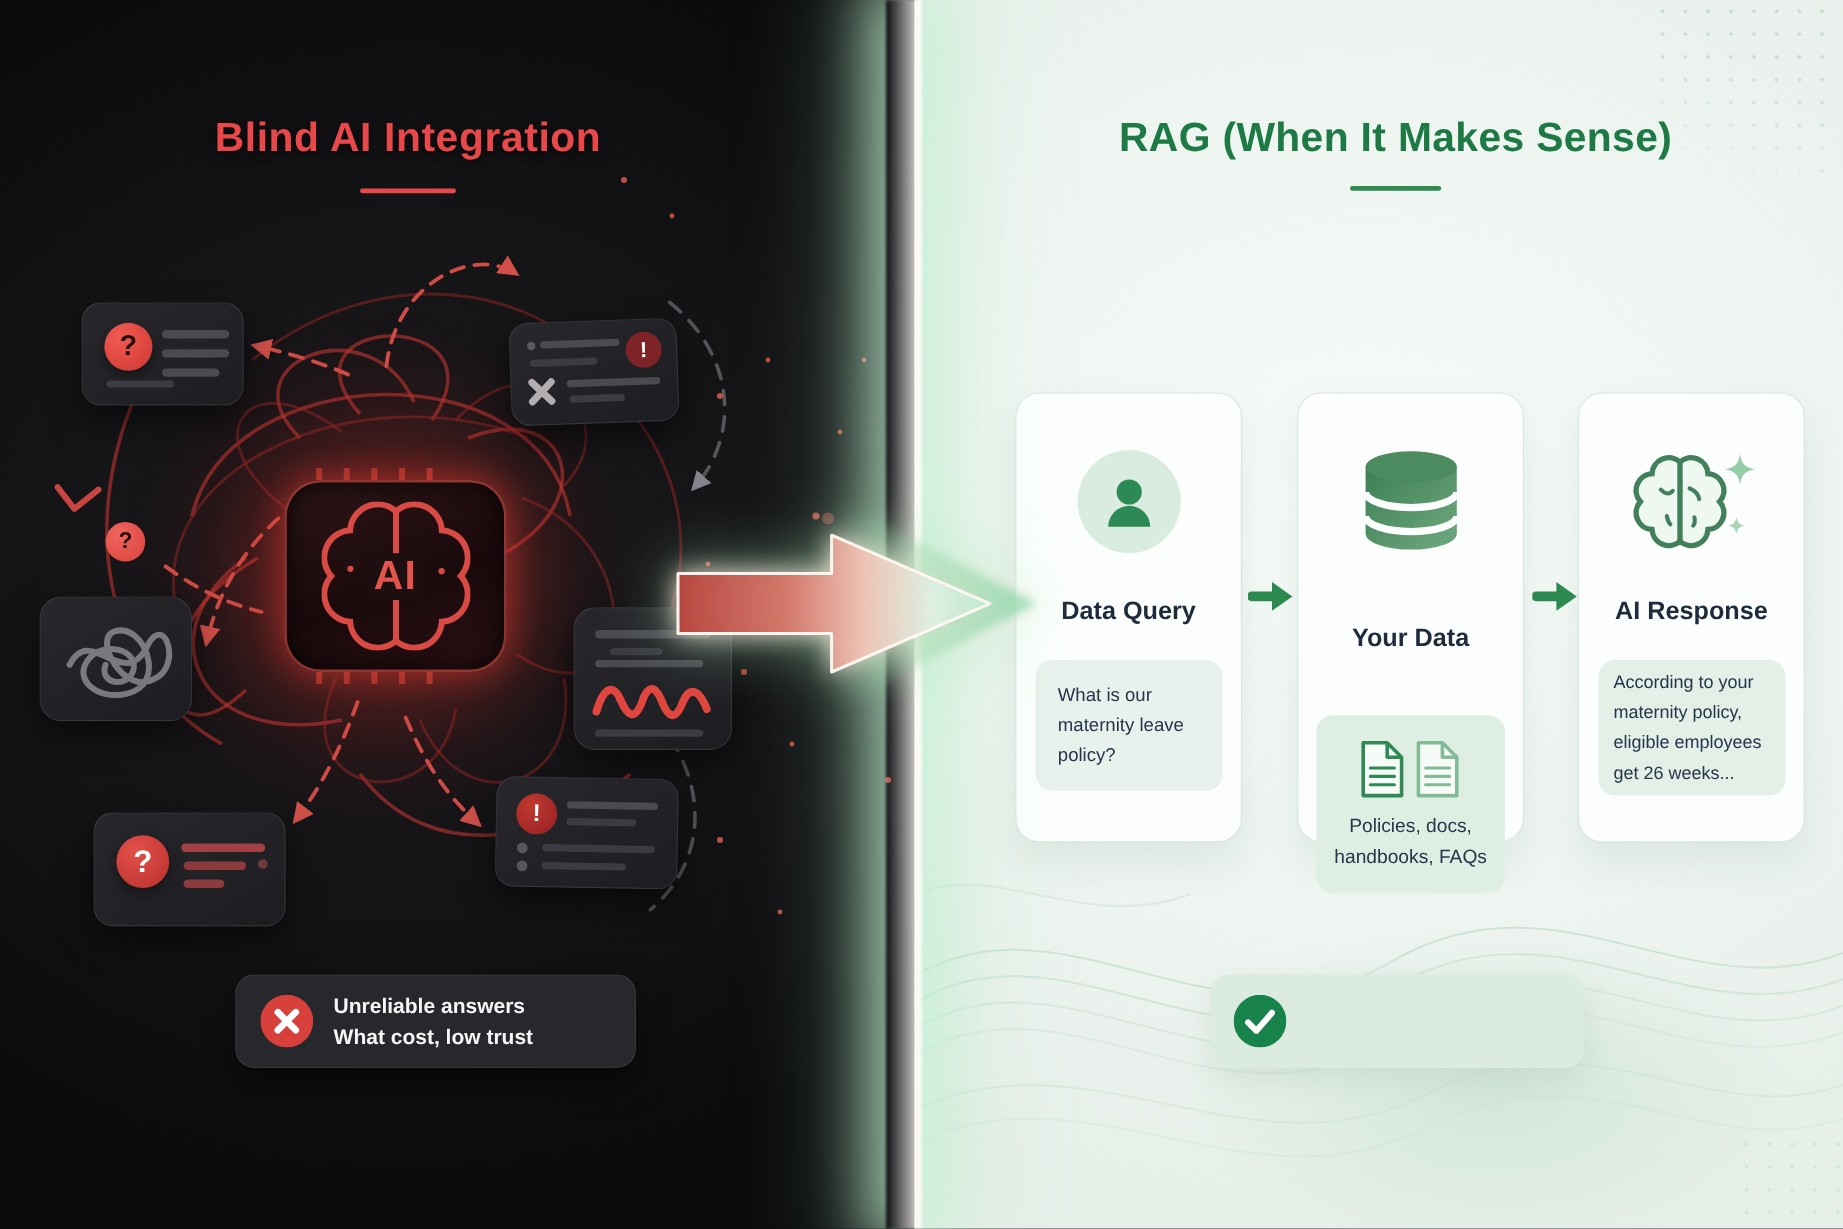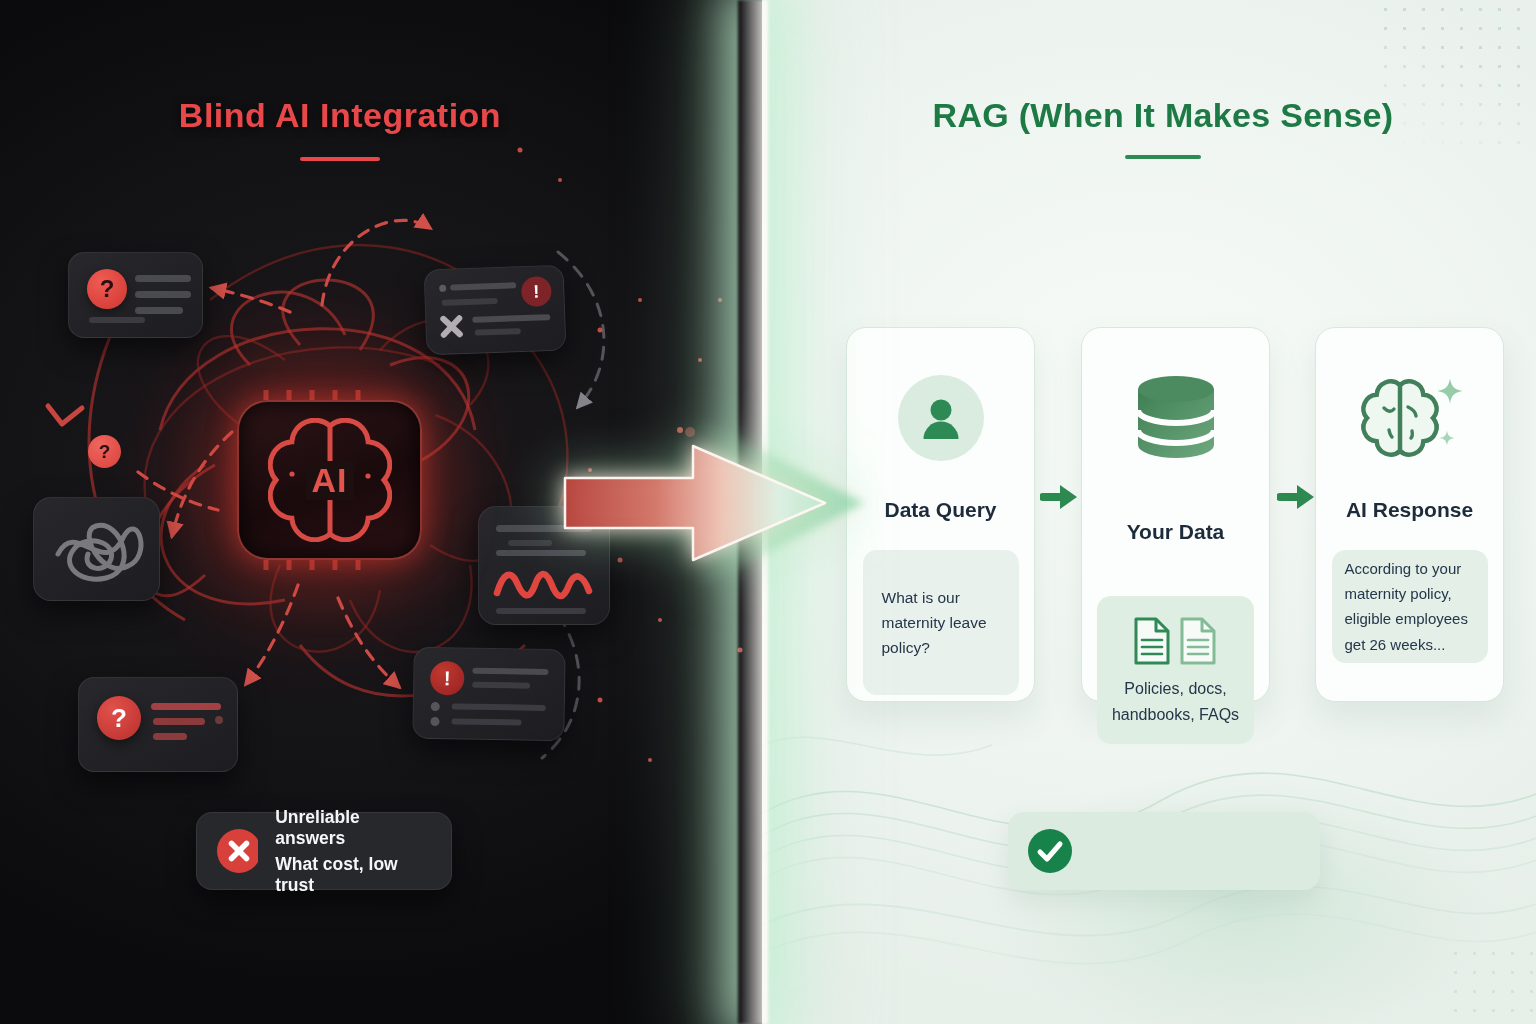--- a/index.html
+++ b/index.html
@@ -34,21 +34,21 @@
   .ex-red { width:34px; height:34px; background:radial-gradient(circle at 35% 30%, #c0392f, #952023); color:#fff; font-size:20px; }
 
   .ai-chip { position:absolute; left:237px; top:400px; width:185px; height:160px; border-radius:30px;
     background:linear-gradient(160deg,#2d1517 0%, #1a0a0c 55%, #2a1013 100%);
     border:2px solid rgba(232,86,74,.55);
     box-shadow:0 0 28px rgba(225,62,50,.55), 0 0 70px rgba(200,50,40,.35), inset 0 0 22px rgba(0,0,0,.85);
     display:flex; align-items:center; justify-content:center; }
   .chip-label { position:absolute; font-size:34px; font-weight:bold; color:#e2544c;
     background:#1d0e10; padding:0 6px; letter-spacing:1px; }
 
-  .dark-badge { position:absolute; left:196px; top:812px; width:256px; height:78px;
+  .dark-badge { position:absolute; left:196px; top:812px; width:334px; height:78px;
     background:#26282c; border:1px solid rgba(255,255,255,.07); border-radius:16px;
     display:flex; align-items:center; padding:0 20px; gap:17px;
     box-shadow:0 12px 26px rgba(0,0,0,.5); }
   .badge-lines { display:flex; flex-direction:column; gap:5px; }
   .badge-line-dark { color:#f5f6f7; font-size:17.5px; font-weight:bold; }
 
   
   .split-glow { position:absolute; left:738px; top:0; width:30px; height:1024px;
     background:linear-gradient(90deg, rgba(255,255,255,0), rgba(255,252,248,.92));
     filter:blur(1.5px);
@@ -72,21 +72,21 @@
 
   .step-card { position:absolute; top:327px; width:189px; height:375px; background:#fcfefd;
     border:1.5px solid #d8e8dd; border-radius:20px;
     box-shadow:0 16px 32px rgba(90,130,105,.12);
     display:flex; flex-direction:column; align-items:center; padding-top:44px; }
   .step-icon-wrap { height:92px; display:flex; align-items:center; justify-content:center; }
   .icon-circle { width:86px; height:86px; border-radius:50%; background:#d9ecdf;
     display:flex; align-items:center; justify-content:center; }
   .step-title { margin-top:34px; font-size:21px; font-weight:bold; color:#1d2b3a; }
   .step-detail { margin-top:28px; background:#e9f1ec; border-radius:14px; width:156px;
-    padding:35px 19px; color:#24364a; font-size:15.5px; line-height:1.62; }
+    padding:17px 19px; color:#24364a; font-size:15.5px; line-height:1.62; }
   .detail-data { width:157px; background:#dfeee3; text-align:center; padding:14px 10px 16px;
     font-size:16px; }
   .detail-resp { width:156px; background:#e3efe7; padding:6px 13px; font-size:15px; line-height:1.68; }
   .doc-row { display:flex; justify-content:center; margin:6px 0 10px; }
 
   .step-arrow { position:absolute; top:482px; }
 
   .light-badge { position:absolute; left:1008px; top:812px; width:312px; height:78px;
     background:#dcebdf; border-radius:16px; display:flex; align-items:center; padding:0 20px; gap:17px;
     box-shadow:0 10px 24px rgba(110,150,125,.15); }

